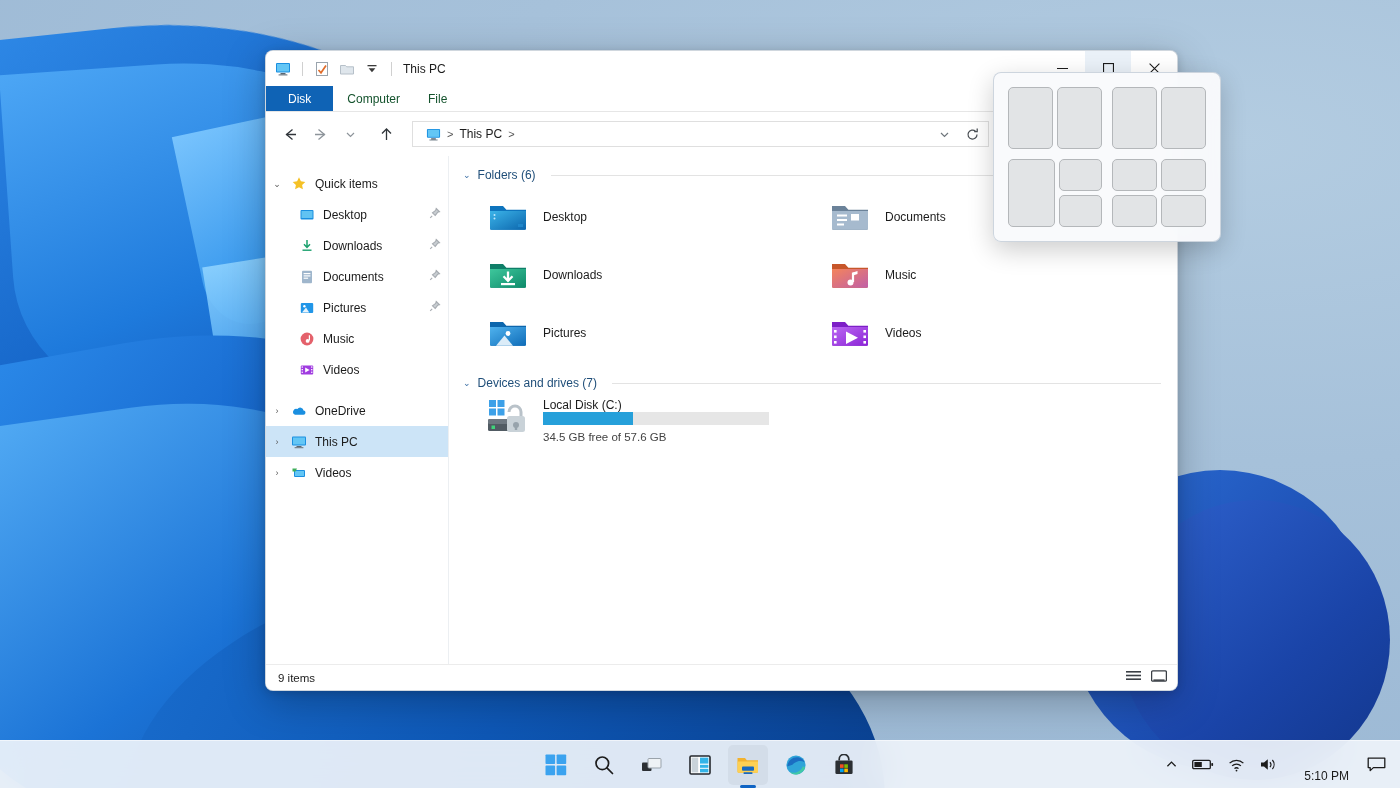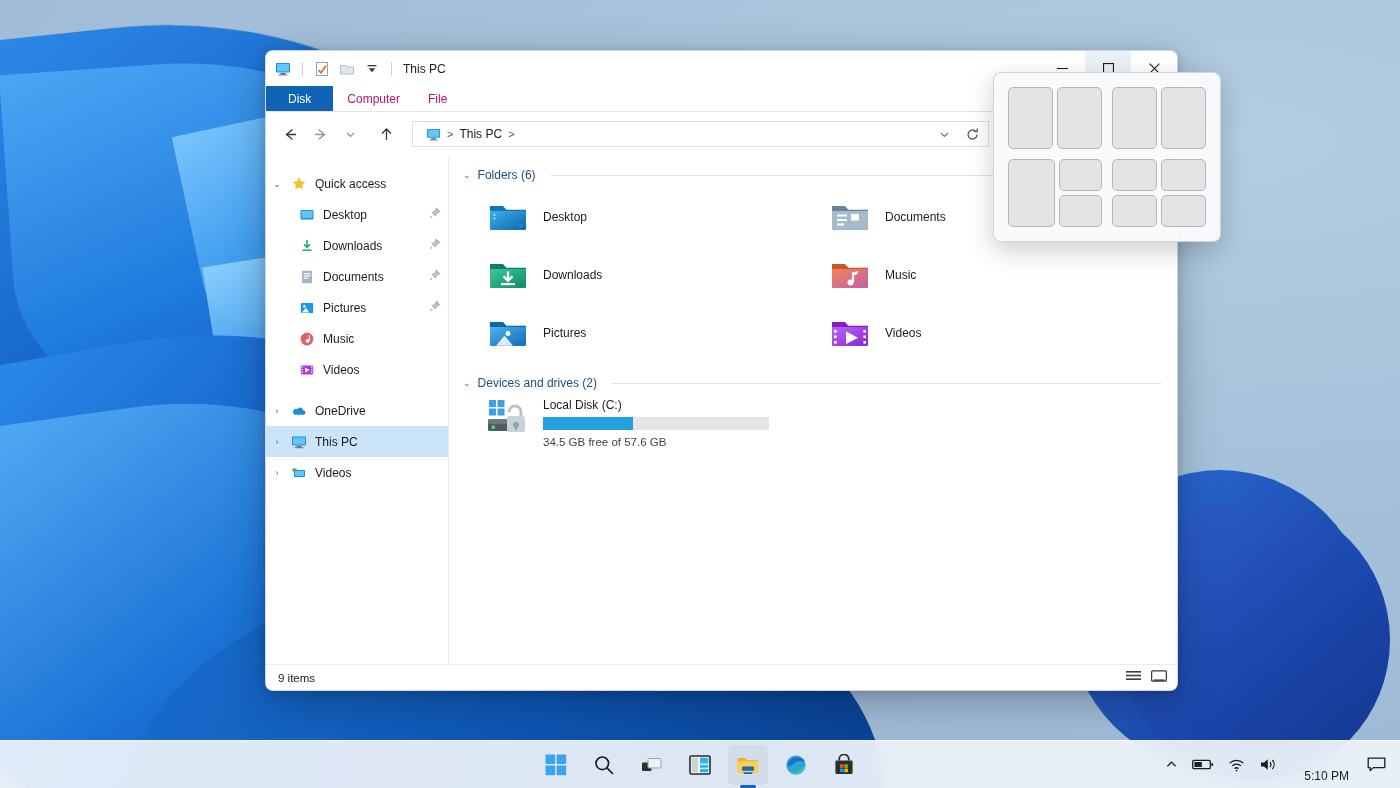--- a/index.html
+++ b/index.html
@@ -146,21 +146,21 @@
   .wc.hovered { background: #eaf1f8; }
   .wc svg { display: block; }
 
   
   #ribbon {
     height: 26px; display: flex; align-items: stretch;
     background: #ffffff; flex: none;
     border-bottom: 1px solid #e6e6e6;
   }
   .rtab {
-    padding: 0 14px; font-size: 12px; color: #be185d;
+    padding: 0 14px; font-size: 12px; color: #14532d;
     display: flex; align-items: center;
   }
   .rtab.file { background: #0f63b5; color: #ffffff; padding: 0 22px; }
 
   
   #navbar {
     height: 44px; display: flex; align-items: center;
     padding: 0 10px; gap: 2px; background: #fff; flex: none;
   }
   .navbtn {
@@ -234,21 +234,21 @@
     height: 58px; font-size: 12px; color: #1b1b1b;
   }
   .tile .ic { width: 46px; height: 46px; flex: none; position: relative; }
 
   .drive-row {
     display: flex; align-items: flex-start; gap: 10px;
     padding-left: 22px; margin-top: 6px;
   }
   .drive-ic { width: 48px; height: 44px; flex: none; position: relative; }
   .drive-info { padding-top: 2px; }
-  .drive-name { font-size: 12px; color: #1b1b1b; margin-bottom: 5px; }
+  .drive-name { font-size: 12px; color: #1b1b1b; }
   .drive-bar {
     width: 226px; height: 13px; background: #e6e6e6; position: relative;
   }
   .drive-bar .fill { height: 100%; background: #26a0da; }
   .drive-free { font-size: 11.5px; color: #444; margin-top: 6px; }
 
   
   #statusbar {
     height: 26px; flex: none; display: flex; align-items: center;
     border-top: 1px solid #ececec; padding: 0 10px 0 12px;
@@ -416,21 +416,21 @@
 
     <div id="navpane">
 
       <div class="nav-row">
         <span class="nav-chev">⌄</span>
         <span class="nav-ic">
           <svg width="16" height="16" viewBox="0 0 16 16">
             <path d="M8 1.3l1.9 4 4.4.6-3.2 3.1.8 4.3L8 11.3 4.1 13.3l.8-4.3L1.7 5.9l4.4-.6z" fill="#f5c126"></path>
           </svg>
         </span>
-        <span>Quick access</span>
+        <span>Quick items</span>
       </div>
 
       <div class="nav-row child">
         <span class="nav-chev"></span>
         <span class="nav-ic">
           <svg width="16" height="16" viewBox="0 0 16 16">
             <rect x="1.5" y="3" width="13" height="9.5" rx="1" fill="#1a8fe0"></rect>
             <rect x="2.5" y="4" width="11" height="7" fill="#61c3f2"></rect>
           </svg>
         </span>
@@ -678,21 +678,21 @@
               <rect x="36.4" y="31" width="2.6" height="2.6" fill="#fff"></rect>
               <path d="M19 21.5 L31 27.8 L19 34z" fill="#fff"></path>
             </svg>
           </span>
           <span>Videos</span>
         </div>
       </div>
 
       <div class="group-head" style="margin-top:14px">
         <span class="gchev">⌄</span>
-        <span>Devices and drives (2)</span>
+        <span>Devices and drives (7)</span>
         <span class="group-line"></span>
       </div>
 
       <div class="drive-row">
         <span class="drive-ic">
           <svg width="48" height="44" viewBox="0 0 48 44">
             <rect x="4" y="4" width="7" height="7" fill="#3ca0e8"></rect>
             <rect x="12.5" y="4" width="7" height="7" fill="#3ca0e8"></rect>
             <rect x="4" y="12.5" width="7" height="7" fill="#3ca0e8"></rect>
             <rect x="12.5" y="12.5" width="7" height="7" fill="#3ca0e8"></rect>

